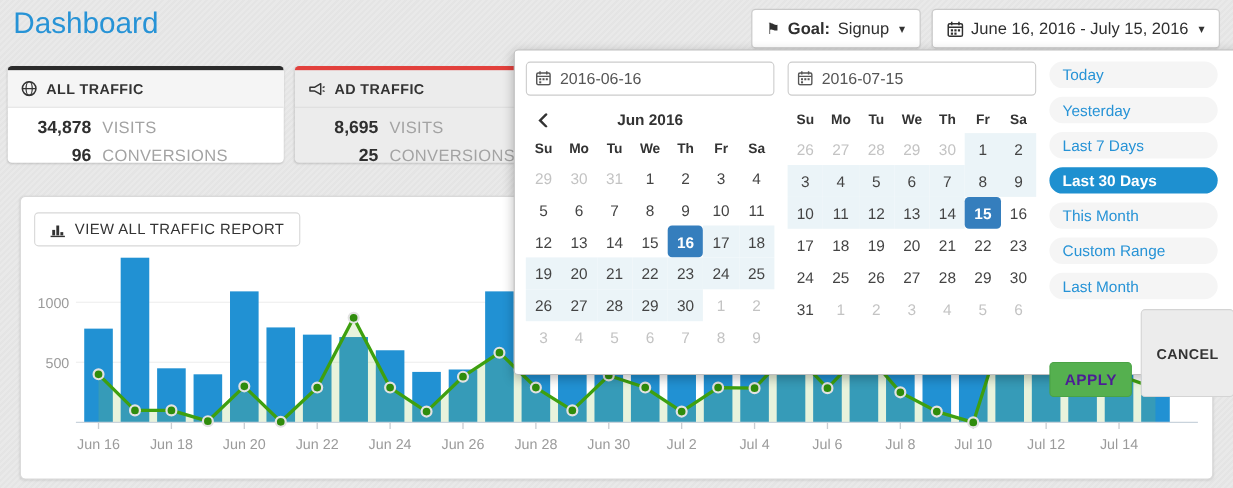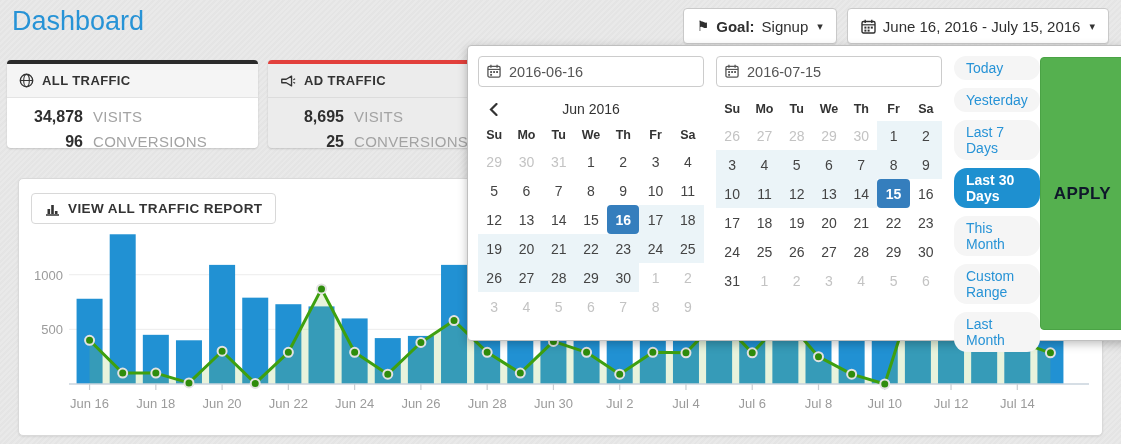--- a/index.html
+++ b/index.html
@@ -39,21 +39,21 @@
   .stat-label{ font-size:15px; color:#a3a3a3; letter-spacing:.3px; }
   
   .chart-panel{
     position:absolute; left:18px; top:178px; width:1085px; height:258px;
     background:#fff; border:1px solid #d9d9d9; border-radius:5px;
     box-shadow:0 1px 2px rgba(0,0,0,.08);
   }
   .report-btn{
     position:absolute; left:12px; top:14px; display:flex; align-items:center; gap:8px;
     background:#fff; border:1px solid #d8d8d8; border-radius:4px; padding:7px 13px;
-    font-size:13.5px; font-weight:bold; color:#333; letter-spacing:.4px; cursor:pointer;
+    font-size:13.5px; font-weight:normal; color:#333; letter-spacing:.4px; cursor:pointer;
   }
   #chart-svg{ position:absolute; left:0; top:48px; }
   
   .drp{
     position:absolute; left:467px; top:45px; width:737px; height:296px; z-index:20;
     background:#fff; border:1px solid #bfbfbf; border-radius:4px;
     box-shadow:0 3px 10px rgba(0,0,0,.25);
     display:flex; gap:12px; padding:10px;
   }
   .drp:before{
@@ -64,44 +64,45 @@
   }
   .cal-block{ width:226px; }
   .date-input-wrap{ position:relative; margin-bottom:9px; }
   .date-input-wrap svg{ position:absolute; left:9px; top:8px; }
   .date-input{
     width:100%; height:31px; border:1px solid #ccc; border-radius:4px;
     padding:0 8px 0 30px; font-size:14.5px; color:#555;
     font-family:"Liberation Sans", sans-serif; outline:none;
   }
   .cal-head{ display:grid; grid-template-columns:30px 1fr 30px; align-items:center; height:26px; }
-  .cal-title{ text-align:center; font-size:14px; font-weight:normal; color:#333; }
+  .cal-title{ text-align:center; font-size:14px; font-weight:bold; color:#333; }
   .cal-nav{ display:flex; align-items:center; justify-content:center; cursor:pointer; }
   .cal-nav.hide{ visibility:hidden; }
   .cal-table{ border-collapse:separate; border-spacing:0; width:100%; }
   .cal-table th{ width:32px; height:25px; font-size:12.5px; font-weight:bold; color:#333; text-align:center; }
   .cal-table td{
     width:32px; height:29px; text-align:center; font-size:14px; color:#444;
     cursor:pointer; border-radius:4px;
   }
   .cal-table td.muted{ color:#c3c3c3; }
   .cal-table td.in{ background:var(--range-bg); border-radius:0; }
   .cal-table td.sel{ background:var(--sel-blue); color:#fff; font-weight:bold; }
-  .ranges-col{ width:153px; display:flex; flex-direction:row; }
+  .ranges-col{ width:153px; display:flex; flex-direction:column; }
   .range-list{ list-style:none; }
   .range-item{
     background:#f5f5f5; color:var(--accent-blue); font-size:14px;
     padding:4px 12px; border-radius:13px; margin-bottom:8px; cursor:pointer;
   }
   .range-item.active{ background:var(--preset-blue); color:#fff; font-weight:bold; }
   .drp-buttons{ display:flex; gap:8px; margin-top:1px; }
   .btn-apply{
-    background:var(--apply-green); border:1px solid #4aa345; color:#0f172a;
-    font-weight:bold; font-size:17px; letter-spacing:.4px; padding:7px 13px; border-radius:4px; cursor:pointer;
+    background:var(--apply-green); border:1px solid #4aa345; color:#4c1d95;
+    font-weight:bold; font-size:14px; letter-spacing:.4px; padding:7px 13px; border-radius:4px; cursor:pointer;
     font-family:"Liberation Sans", sans-serif;
+    margin-top:48px;
   }
   .btn-cancel{
     background:#ececec; border:1px solid #d4d4d4; color:#333;
     font-weight:bold; font-size:13px; letter-spacing:.4px; padding:7px 13px; border-radius:4px; cursor:pointer;
     font-family:"Liberation Sans", sans-serif;
   }
   svg text{ font-family:"Liberation Sans", sans-serif; }
 </style>
 </head>
 <body>

